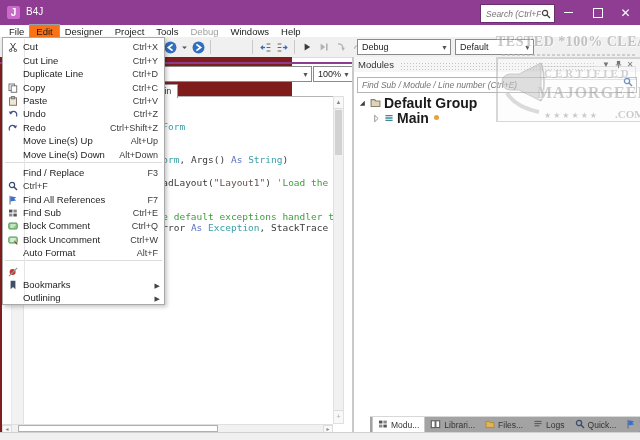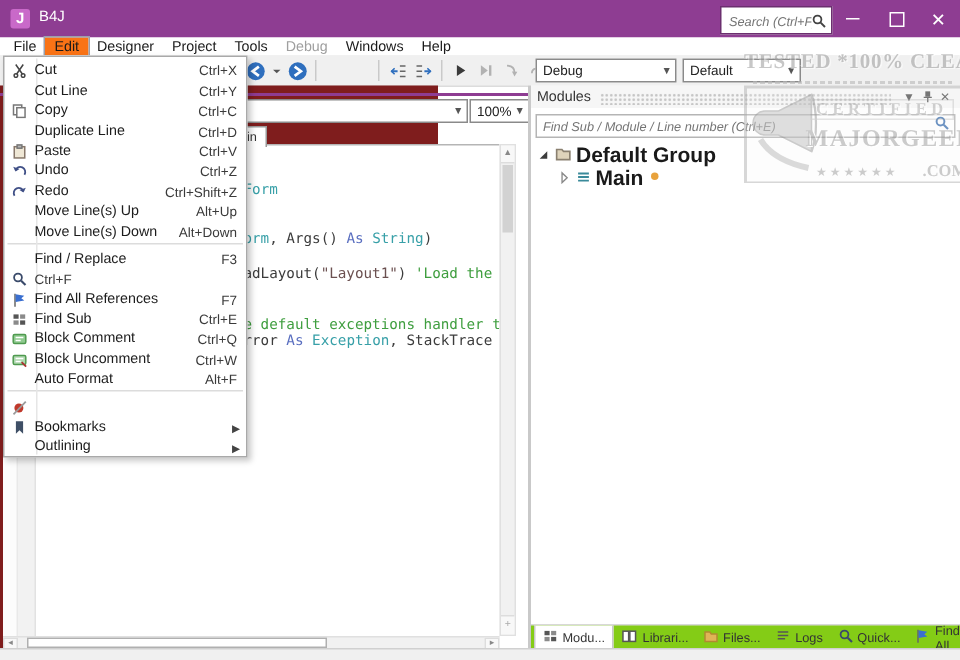--- a/index.html
+++ b/index.html
@@ -56,21 +56,21 @@
   #panel-header{position:absolute;left:0;top:0;right:0;height:15px;background:#f6f6f6;display:flex;align-items:center;padding:0 4px;}
   #panel-title{font-size:9.5px;color:#333;}
   #panel-hatch{flex:1;height:8px;margin:3px 6px 0 6px;background-image:radial-gradient(circle,#c4c4c4 0.8px,transparent 0.9px);background-size:3px 3px;}
   .ph-icon{width:12px;height:12px;display:flex;align-items:center;justify-content:center;color:#555;font-size:8px;}
   #panel-search{position:absolute;left:3px;top:17px;right:3px;height:16px;}
   #panel-search input{width:100%;height:100%;box-sizing:border-box;border:1px solid #b5b5b5;font-family:"Liberation Sans",sans-serif;font-size:8.5px;font-style:italic;color:#777;padding:0 16px 0 4px;outline:none;}
   #panel-search svg{position:absolute;right:4px;top:3px;}
   #tree{position:absolute;left:4px;top:38px;right:2px;}
   .tree-row{display:flex;align-items:center;gap:3px;height:15px;font-size:14px;font-weight:bold;color:#1a1a1a;}
   .tr-dot{width:5px;height:5px;border-radius:50%;background:#e8a23c;margin-left:2px;}
-  #panel-tabs{position:absolute;left:0;bottom:0;right:0;height:15px;background:#84cc16;border-top:1px solid #d8d8d8;display:flex;align-items:stretch;padding-left:2px;}
+  #panel-tabs{position:absolute;left:16px;bottom:0;right:0;height:15px;background:#a3a3a3;border-top:1px solid #d8d8d8;display:flex;align-items:stretch;padding-left:2px;}
   .ptab{display:flex;align-items:center;gap:3px;padding:0 5px;font-size:8.5px;color:#333;}
   .ptab.active{background:#fff;border-left:1px solid #c8c8c8;border-right:1px solid #c8c8c8;}
   
   #bottom-strip{position:absolute;left:0;top:432px;width:640px;height:8px;background:#f0f0f0;border-top:1px solid #d0d0d0;box-sizing:border-box;}
   
   #edit-menu{position:absolute;left:2px;top:37px;width:163px;height:268px;background:#fff;border:1px solid #a9a9a9;box-sizing:border-box;box-shadow:2px 2px 4px rgba(0,0,0,.22);z-index:50;padding-top:1px;}
   #edit-menu::before{content:"";position:absolute;left:21px;top:1px;bottom:1px;width:1px;background:#e6e6e6;}
   .menu-item{display:flex;align-items:flex-end;height:13.4px;position:relative;}
   .mi-icon{width:20px;display:flex;align-items:center;justify-content:center;}
   .mi-label{flex:1;font-size:9.5px;color:#1c1c1c;white-space:nowrap;}
@@ -339,33 +339,33 @@
         </span>
         <span class="mi-label">Cut</span>
         <span class="mi-shortcut">Ctrl+X</span>
       </div>
       <div class="menu-item">
         <span class="mi-icon"></span>
         <span class="mi-label">Cut Line</span>
         <span class="mi-shortcut">Ctrl+Y</span>
       </div>
       <div class="menu-item">
+        <span class="mi-icon"></span>
+        <span class="mi-label">Duplicate Line</span>
+        <span class="mi-shortcut">Ctrl+D</span>
+      </div>
+      <div class="menu-item">
         <span class="mi-icon">
           <svg width="10" height="10" viewBox="0 0 10 10">
             <rect x="1" y="1" width="5.5" height="6.5" fill="#fff" stroke="#777"></rect>
             <rect x="3.2" y="2.8" width="5.5" height="6.5" fill="#fff" stroke="#777"></rect>
           </svg>
         </span>
         <span class="mi-label">Copy</span>
         <span class="mi-shortcut">Ctrl+C</span>
-      </div>
-      <div class="menu-item">
-        <span class="mi-icon"></span>
-        <span class="mi-label">Duplicate Line</span>
-        <span class="mi-shortcut">Ctrl+D</span>
       </div>
       <div class="menu-item">
         <span class="mi-icon">
           <svg width="10" height="10" viewBox="0 0 10 10">
             <rect x="1.5" y="1.8" width="7" height="7.5" fill="#efe7d5" stroke="#87776a"></rect>
             <rect x="3.4" y="0.6" width="3.2" height="2.2" fill="#b5b5b5" stroke="#777"></rect>
           </svg>
         </span>
         <span class="mi-label">Paste</span>
         <span class="mi-shortcut">Ctrl+V</span>

